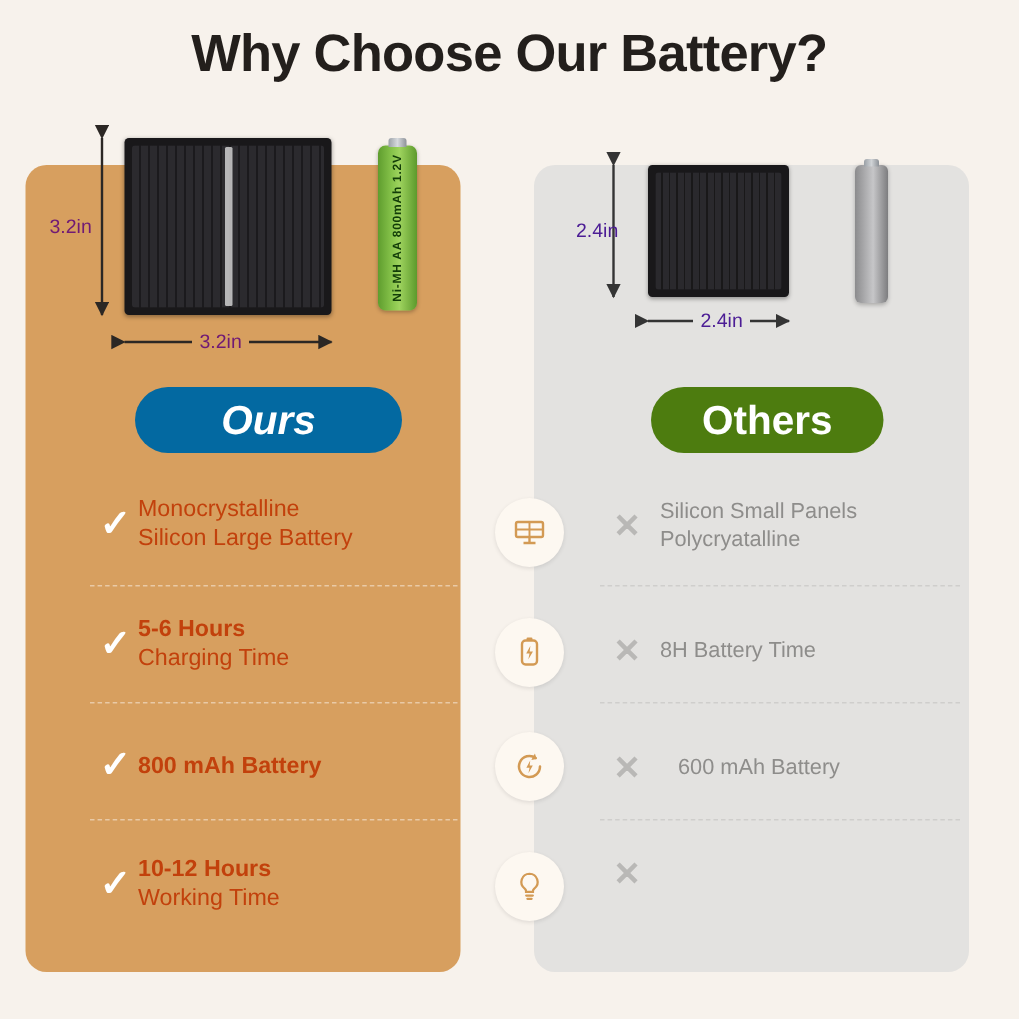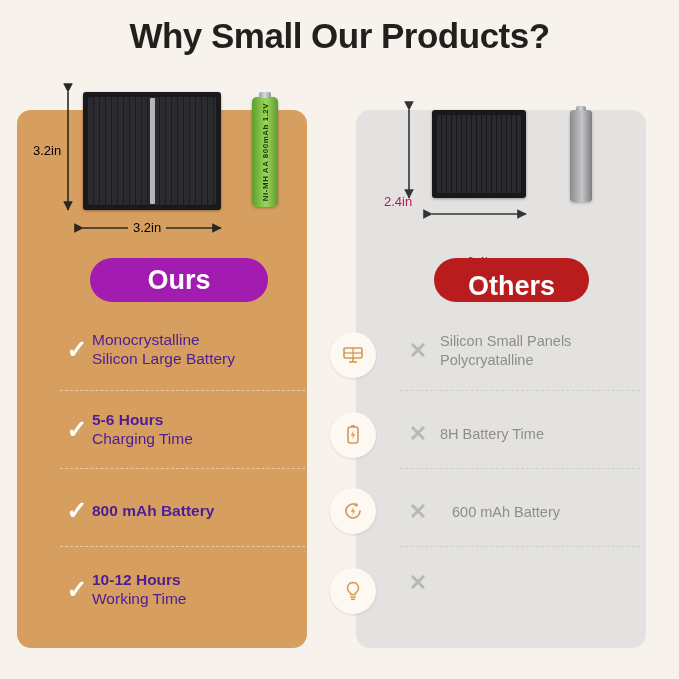--- a/index.html
+++ b/index.html
@@ -59,58 +59,58 @@
     position:absolute;width:22px;height:92px;border-radius:4px;
     background:linear-gradient(90deg,#8b8b8d 0%, #b6b6b8 40%, #c6c6c8 55%, #7d7d7f 100%);
     box-shadow:0 1px 3px rgba(0,0,0,.25);
   }
   .batt-grey .cap{
     position:absolute;top:-4px;left:6px;width:10px;height:5px;border-radius:2px 2px 0 0;
     background:linear-gradient(90deg,#9aa0a6,#d0d3d6,#8d9298);
   }
 
   
-  .dim-label{position:absolute;font-size:13px;color:#000000;font-weight:500;}
-  .dim-label.light{color:#be185d;margin-top:48px;}
+  .dim-label{position:absolute;font-size:13px;color:#701a75;font-weight:500;}
+  .dim-label.light{color:#4c1d95;}
   svg.dims{position:absolute;left:0;top:0;width:679px;height:679px;pointer-events:none;}
 
   
   .pill{
     position:absolute;height:44px;border-radius:22px;display:flex;align-items:center;justify-content:center;
     font-size:27px;font-weight:bold;color:#fff;
   }
-  .pill-ours{left:90px;top:258px;width:178px;background:#a21caf;}
-  .pill-others{left:434px;top:258px;width:155px;background:#b91c1c;align-items:flex-end;}
+  .pill-ours{left:90px;top:258px;width:178px;background:#0369a1;font-style:italic;}
+  .pill-others{left:434px;top:258px;width:155px;background:#4d7c0f;}
 
   
   .feat{position:absolute;display:flex;align-items:center;}
   .check{
     font-size:25px;color:#fff;line-height:1;width:30px;text-align:center;font-weight:bold;
   }
   .cross{
     font-size:22px;color:#b9b8b6;line-height:1;width:28px;text-align:center;font-weight:bold;
   }
-  .ftext{font-size:15.5px;line-height:1.25;color:#4c1d95;}
+  .ftext{font-size:15.5px;line-height:1.25;color:#c2410c;}
   .ftext-grey{font-size:14.5px;line-height:1.3;color:#8e8d8b;}
 
   .divider{position:absolute;height:0;border-top:1px dashed rgba(255,255,255,.45);}
   .divider.right{border-top:1px dashed #cfcecc;}
 
   
   .circle{
     position:absolute;width:46px;height:46px;border-radius:50%;
     background:#fdf8f1;display:flex;align-items:center;justify-content:center;
     box-shadow:0 1px 3px rgba(0,0,0,.10);
     z-index:5;
   }
 </style>
 </head>
 <body>
 
-<div class="title">Why Small Our Products?</div>
+<div class="title">Why Choose Our Battery?</div>
 
 <div class="panel panel-left"></div>
 <div class="panel panel-right"></div>
 
 <div class="solar" style="left:83px;top:92px;width:138px;height:118px;">
   <div class="inner"></div>
   <div class="bar"></div>
 </div>
 <div class="batt-green" style="left:252px;top:97px;">
   <div class="cap"></div>

